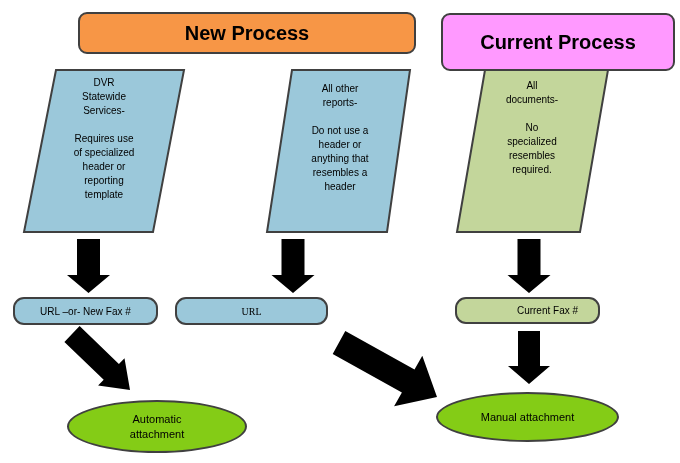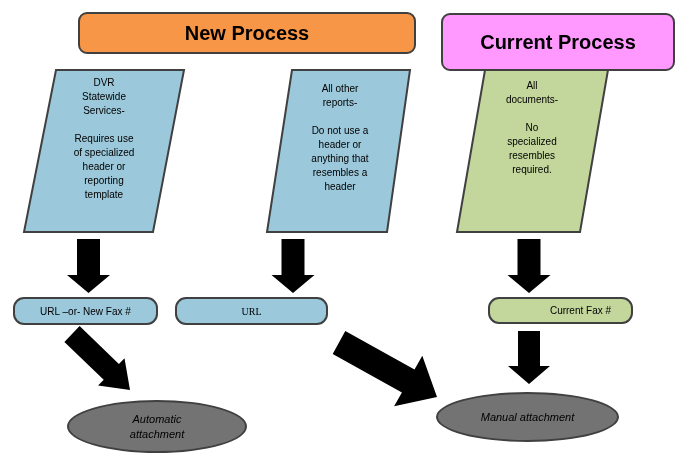--- a/index.html
+++ b/index.html
@@ -53,36 +53,35 @@
     border: 2px solid #404040;
     border-radius: 11px;
     display: flex;
     align-items: center;
     justify-content: center;
     font-size: 10px;
     color: #000000;
   }
   .box-1 { left: 13px;  top: 297px; width: 145px; height: 28px; background: #9BC8DA; }
   .box-2 { left: 175px; top: 297px; width: 153px; height: 28px; background: #9BC8DA; font-family: Liberation Serif, serif; }
-  .box-3 { left: 488px; top: 297px; width: 145px; height: 27px; background: #C3D69B; padding-left: 40px; }
+  .box-3 { left: 455px; top: 297px; width: 145px; height: 27px; background: #C3D69B; padding-left: 40px; }
   .oval {
     position: absolute;
     box-sizing: border-box;
     border: 2px solid #404040;
     border-radius: 50%;
-    background: #737373;
+    background: #84cc16;
     display: flex;
     align-items: center;
     justify-content: center;
     text-align: center;
     font-size: 11px;
     line-height: 15px;
     color: #000000;
     white-space: pre-line;
-    font-style: italic;
   }
   .oval-auto   { left: 67px;  top: 400px; width: 180px; height: 53px; }
   .oval-manual { left: 436px; top: 392px; width: 183px; height: 50px; }
 </style>
 </head>
 <body>
 
 <div class="canvas">
 
   <svg class="shapes-layer" width="680" height="463" viewBox="0 0 680 463" xmlns="http://www.w3.org/2000/svg">

